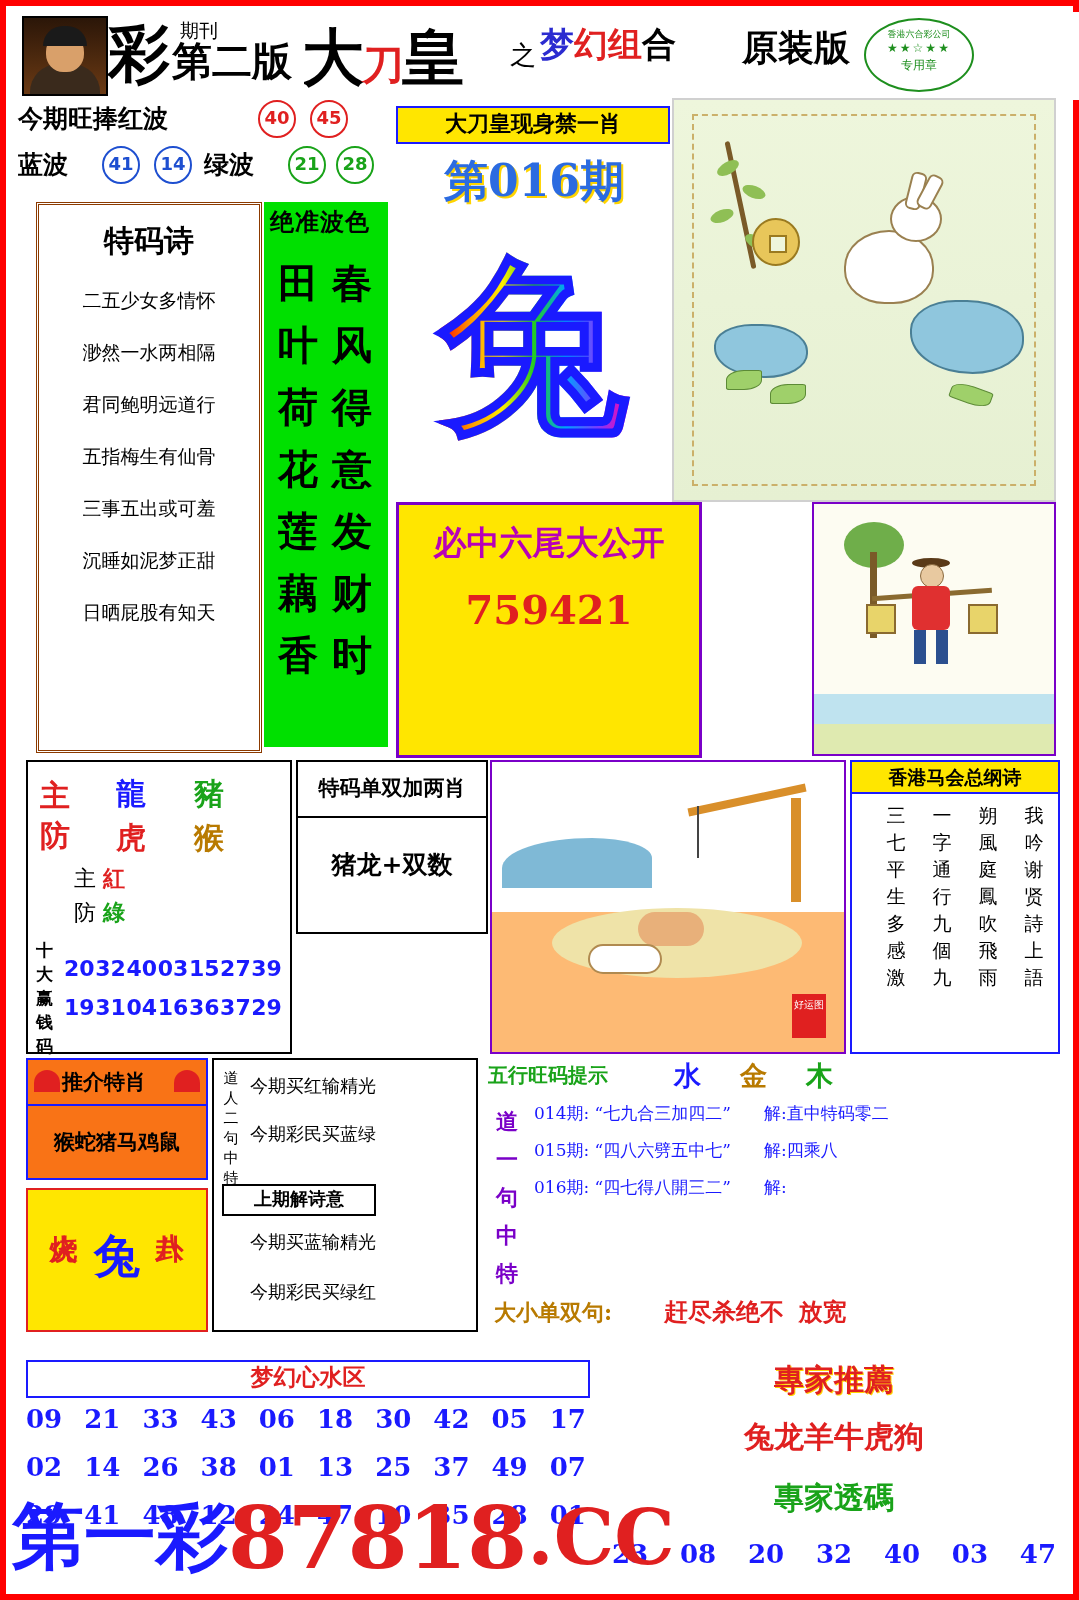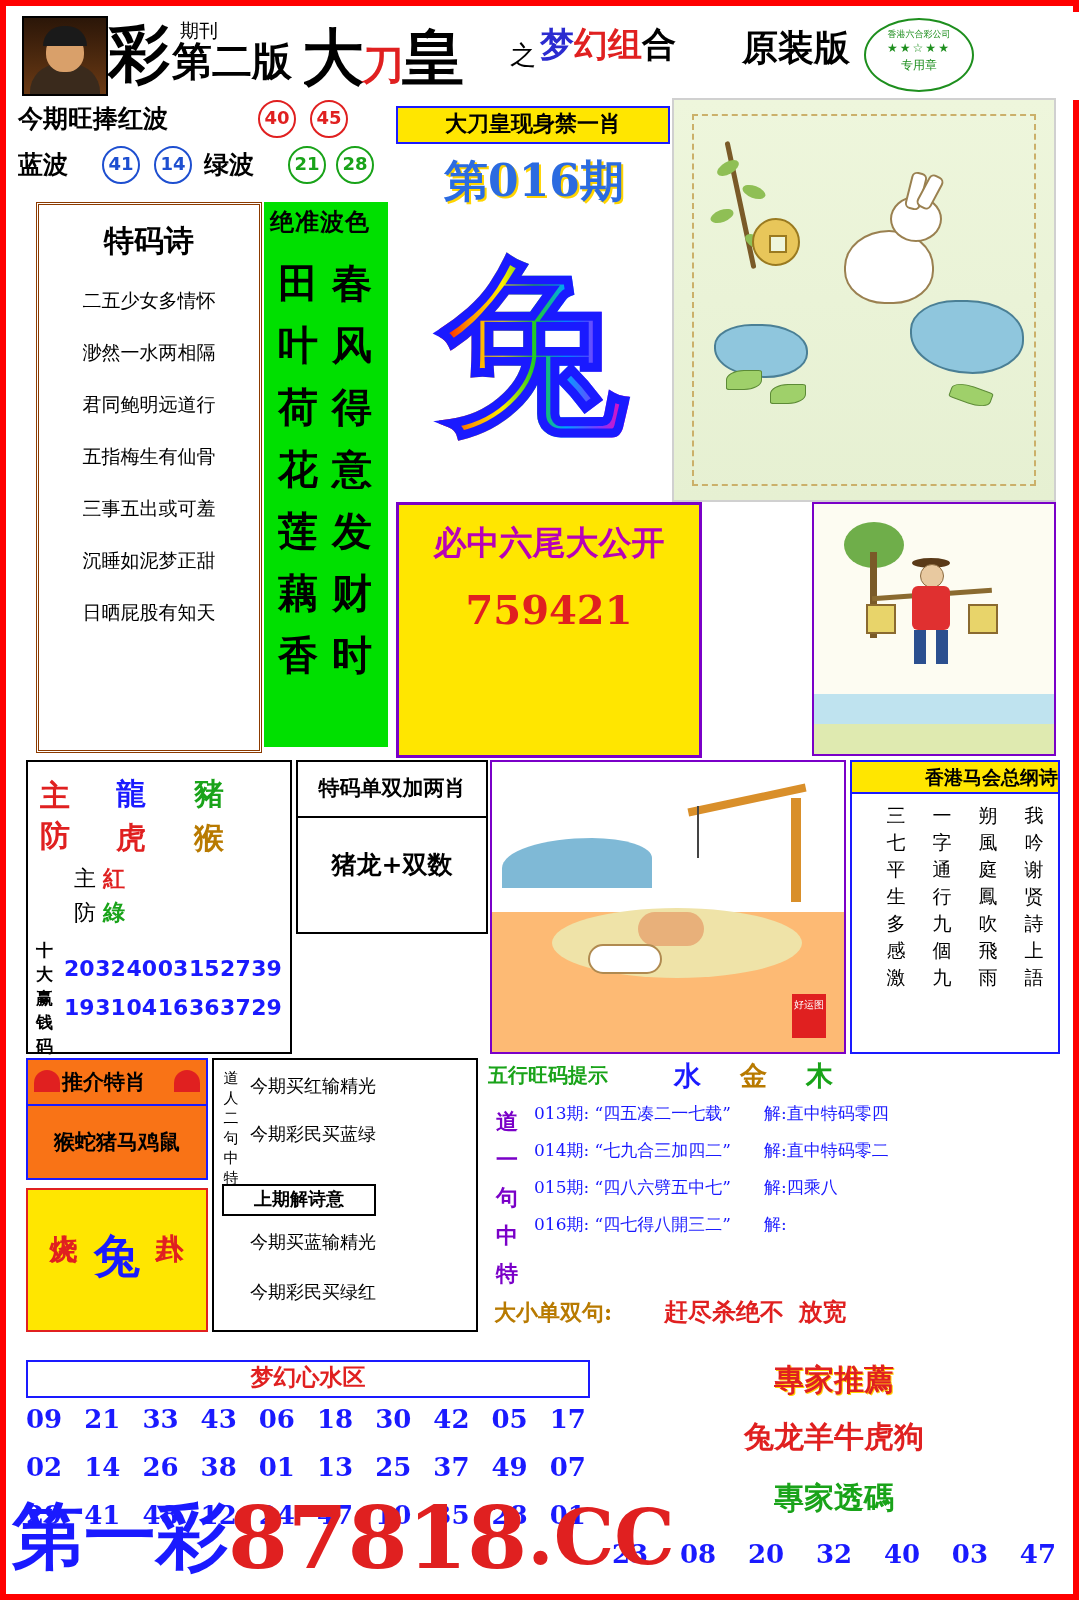--- a/index.html
+++ b/index.html
@@ -174,21 +174,21 @@
   .i3-crane .mast{position:absolute;left:104px;top:2px;width:10px;height:104px;background:#d98f2a;}
   .i3-crane .rope{position:absolute;left:10px;top:10px;width:2px;height:52px;background:#444;}
   .i3-fig{position:absolute;left:146px;top:150px;width:66px;height:34px;background:#e8b07a;border-radius:24px;}
   .i3-deer{position:absolute;left:96px;top:172px;width:80px;height:52px;}
   .i3-deer .b{position:absolute;left:0;top:10px;width:70px;height:26px;background:#fff;border:2px solid #b08a50;border-radius:30px;}
   .i3-stamp{position:absolute;right:18px;bottom:14px;width:34px;height:44px;background:#e02020;color:#fff;
      font-size:10px;text-align:center;line-height:14px;padding-top:4px;box-sizing:border-box;}
 
   
   .hkbox{position:absolute;left:838px;top:748px;width:206px;height:290px;border:2px solid #1a1aff;background:#fff;}
-  .hk-title{background:#ffe600;border-bottom:2px solid #1a1aff;text-align:right;font-size:19px;font-weight:bold;
+  .hk-title{background:#ffe600;border-bottom:2px solid #1a1aff;text-align:center;font-size:19px;font-weight:bold;
      color:#000;line-height:30px;font-family:"DejaVu Serif",serif;}
   .hk-cols{position:relative;height:250px;}
   .hk-col{position:absolute;top:8px;width:36px;font-size:19px;color:#000;line-height:27px;text-align:center;
      font-family:"DejaVu Serif",serif;}
 
   
   .tuijie{position:absolute;left:14px;top:1046px;width:178px;height:118px;border:2px solid #1a1aff;background:#f97316;}
   .tj-head{position:relative;height:44px;border-bottom:2px solid #1a1aff;}
   .tj-head .txt{position:absolute;left:34px;top:8px;font-size:21px;font-weight:bold;color:#000;font-family:"DejaVu Serif",serif;}
   .tj-fan{position:absolute;top:10px;width:26px;height:22px;background:#e02020;border-radius:13px 13px 0 0;}
@@ -478,24 +478,20 @@
   </div>
 
   <div class="wuxing">
     <div class="wx-title">五行旺码提示</div>
     <div class="wx-elem" style="left:190px;color:#1a1aff;">水</div>
     <div class="wx-elem" style="left:256px;color:#b87a00;">金</div>
     <div class="wx-elem" style="left:322px;color:#19a319;">木</div>
     <div class="wx-vert">道一句中特</div>
     <div class="wx-rows">
       <div class="wx-row">
-        <span class="q"><span>013期:</span> <span>“四五凑二一七载”</span></span>
-        <span class="a">解:直中特码零四</span>
-      </div>
-      <div class="wx-row">
         <span class="q"><span>014期:</span> <span>“七九合三加四二”</span></span>
         <span class="a">解:直中特码零二</span>
       </div>
       <div class="wx-row">
         <span class="q"><span>015期:</span> <span>“四八六劈五中七”</span></span>
         <span class="a">解:四乘八</span>
       </div>
       <div class="wx-row">
         <span class="q"><span>016期:</span> <span>“四七得八開三二”</span></span>
         <span class="a">解:</span>

